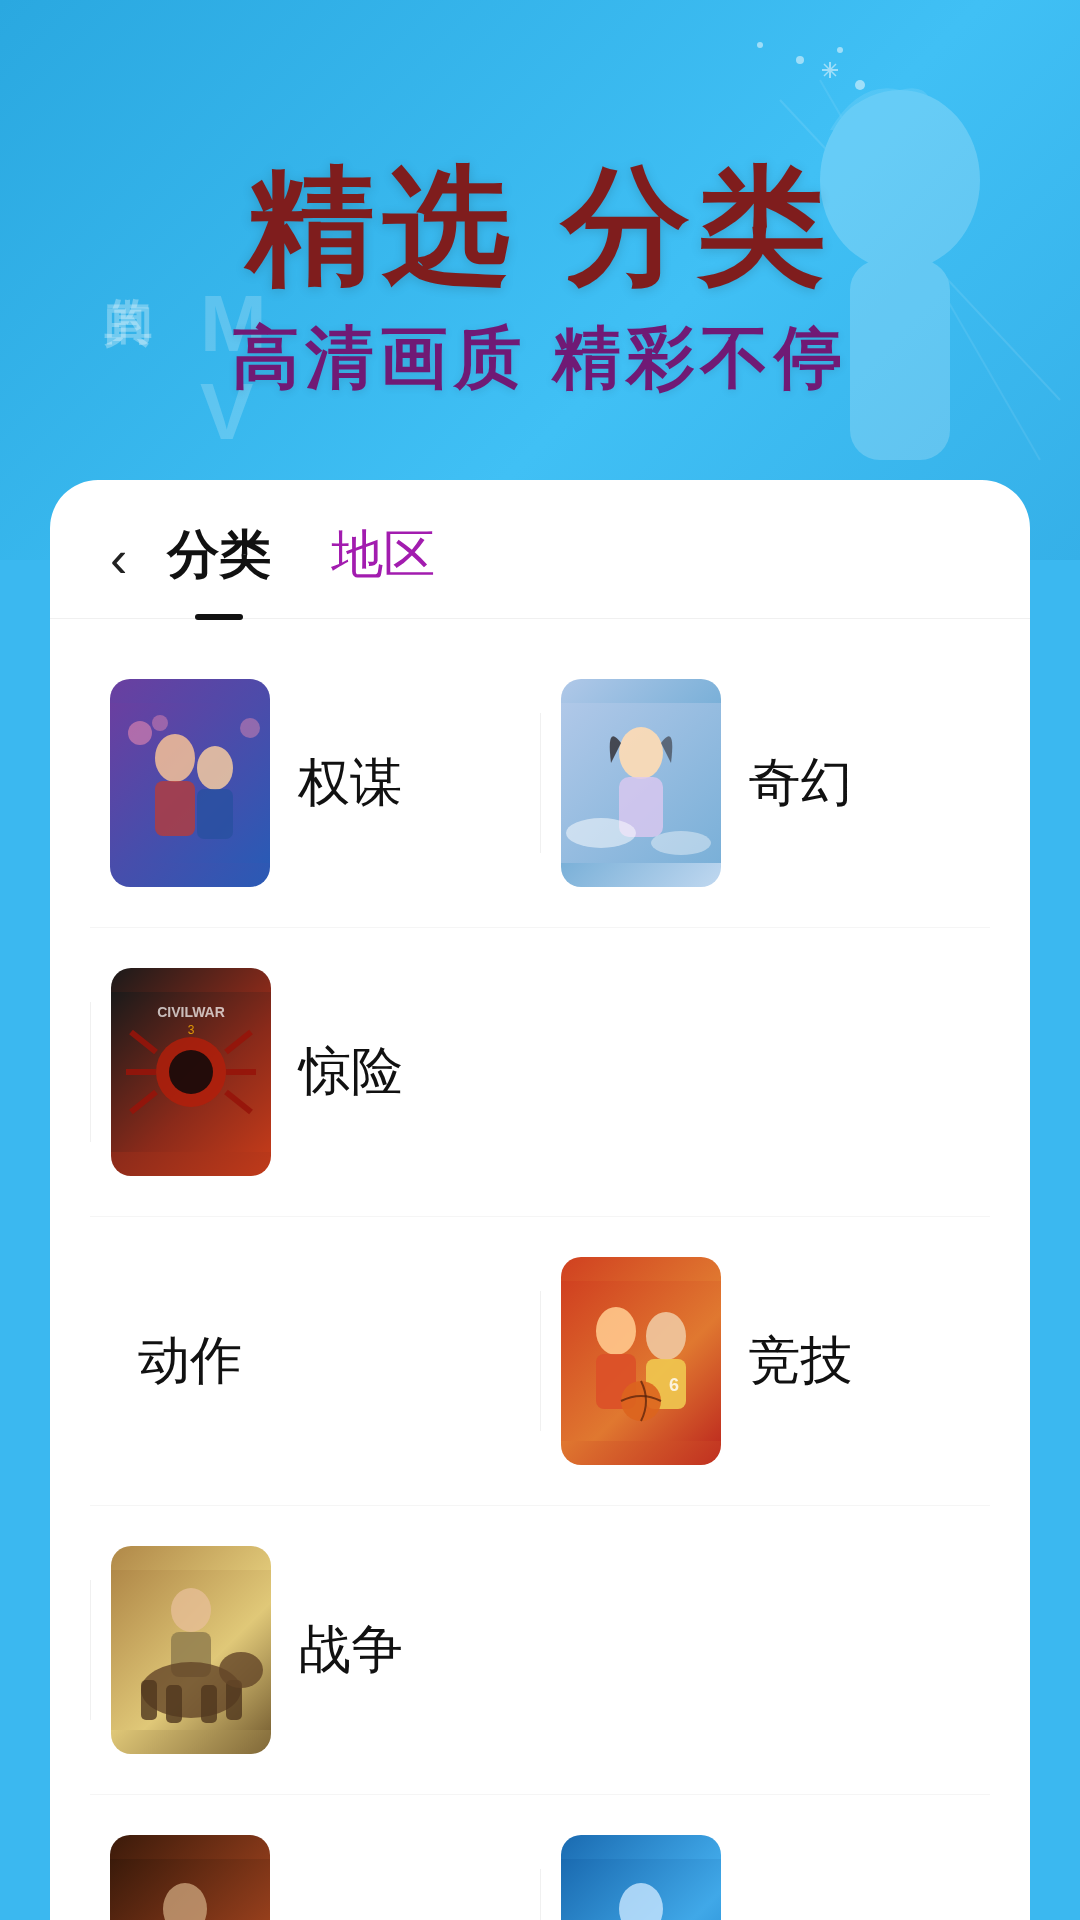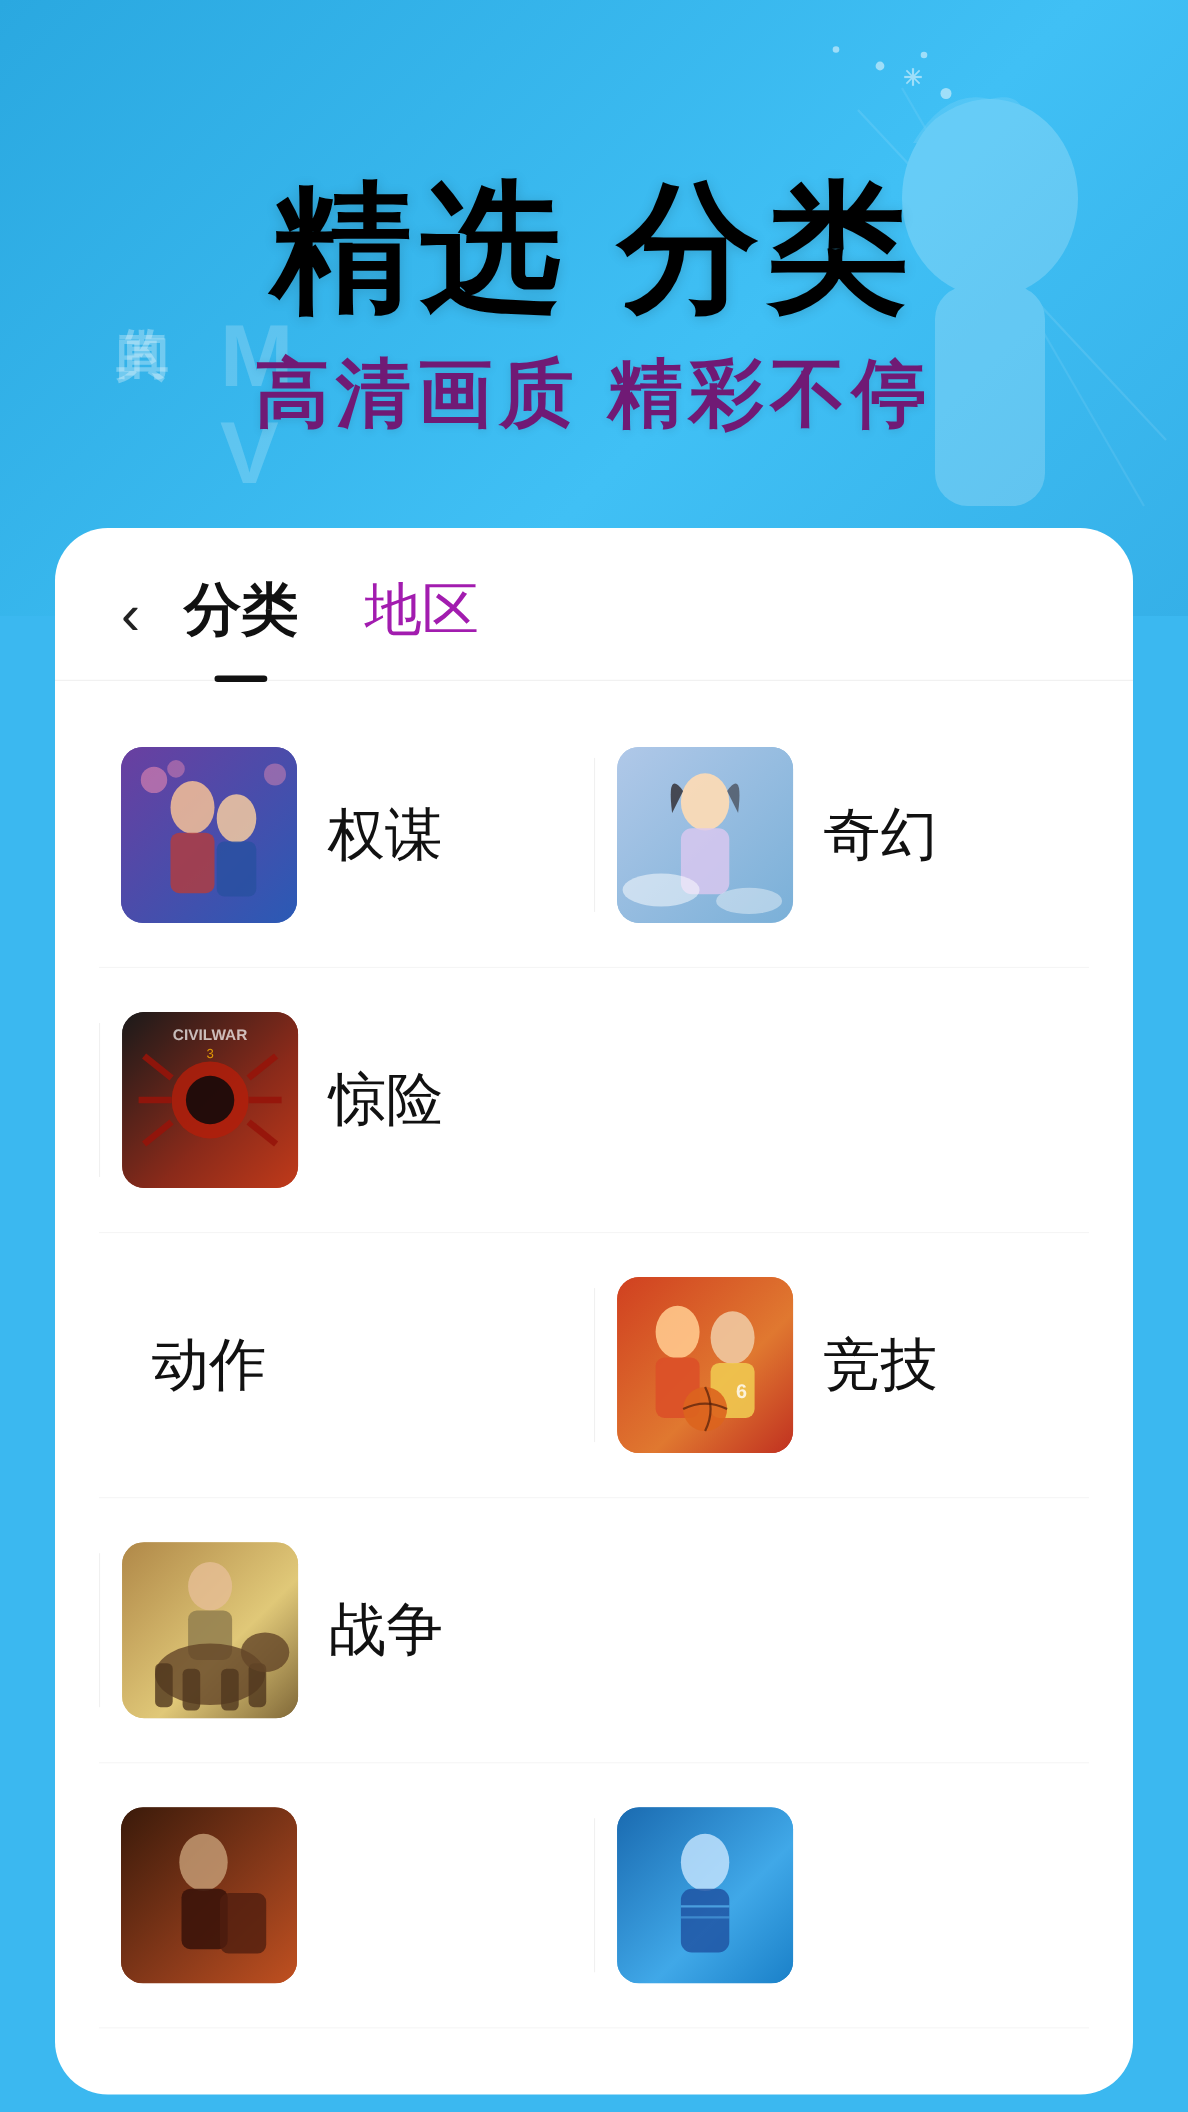--- a/index.html
+++ b/index.html
@@ -57,21 +57,21 @@
       height: 560px;
       display: flex;
       flex-direction: column;
       align-items: center;
       justify-content: center;
     }
 
     .hero-main-title {
       font-size: 128px;
       font-weight: 900;
-      color: #000000;
+      color: #7f1d1d;
       text-shadow: 0 2px 12px rgba(0,0,0,0.15);
       letter-spacing: 8px;
       line-height: 1.1;
     }
 
     .hero-subtitle {
       font-size: 68px;
       font-weight: 700;
       color: #701a75;
       margin-top: 16px;
@@ -151,21 +151,21 @@
     .category-item {
       display: flex;
       align-items: center;
       flex: 1;
       padding: 40px 20px;
       cursor: pointer;
     }
 
     .category-thumb {
       width: 160px;
-      height: 160px;
+      height: 208px;
       border-radius: 20px;
       overflow: hidden;
       flex-shrink: 0;
       background: #ddd;
     }
 
     .category-thumb svg {
       width: 100%;
       height: 100%;
     }

